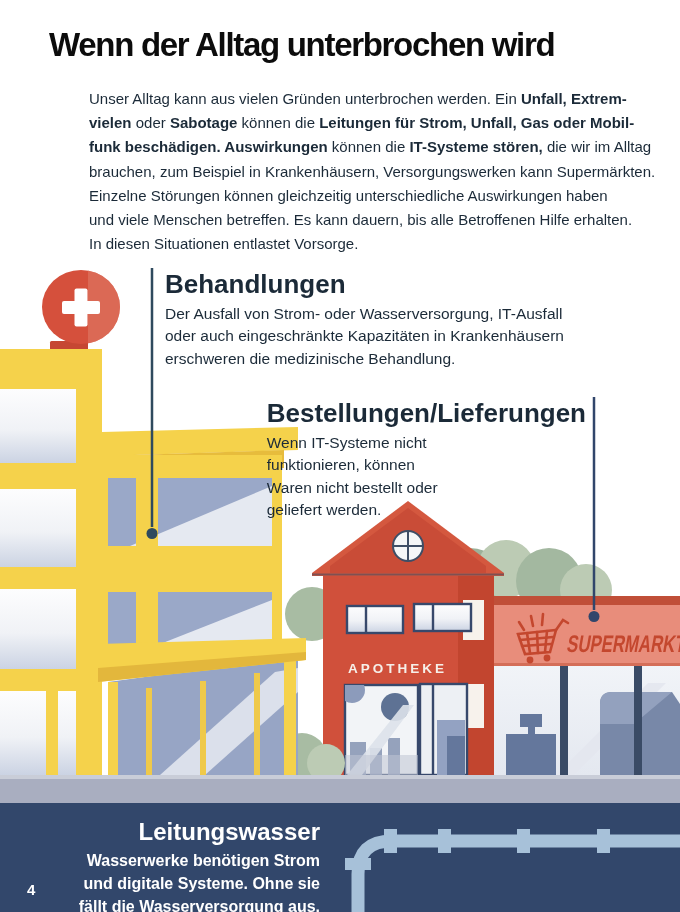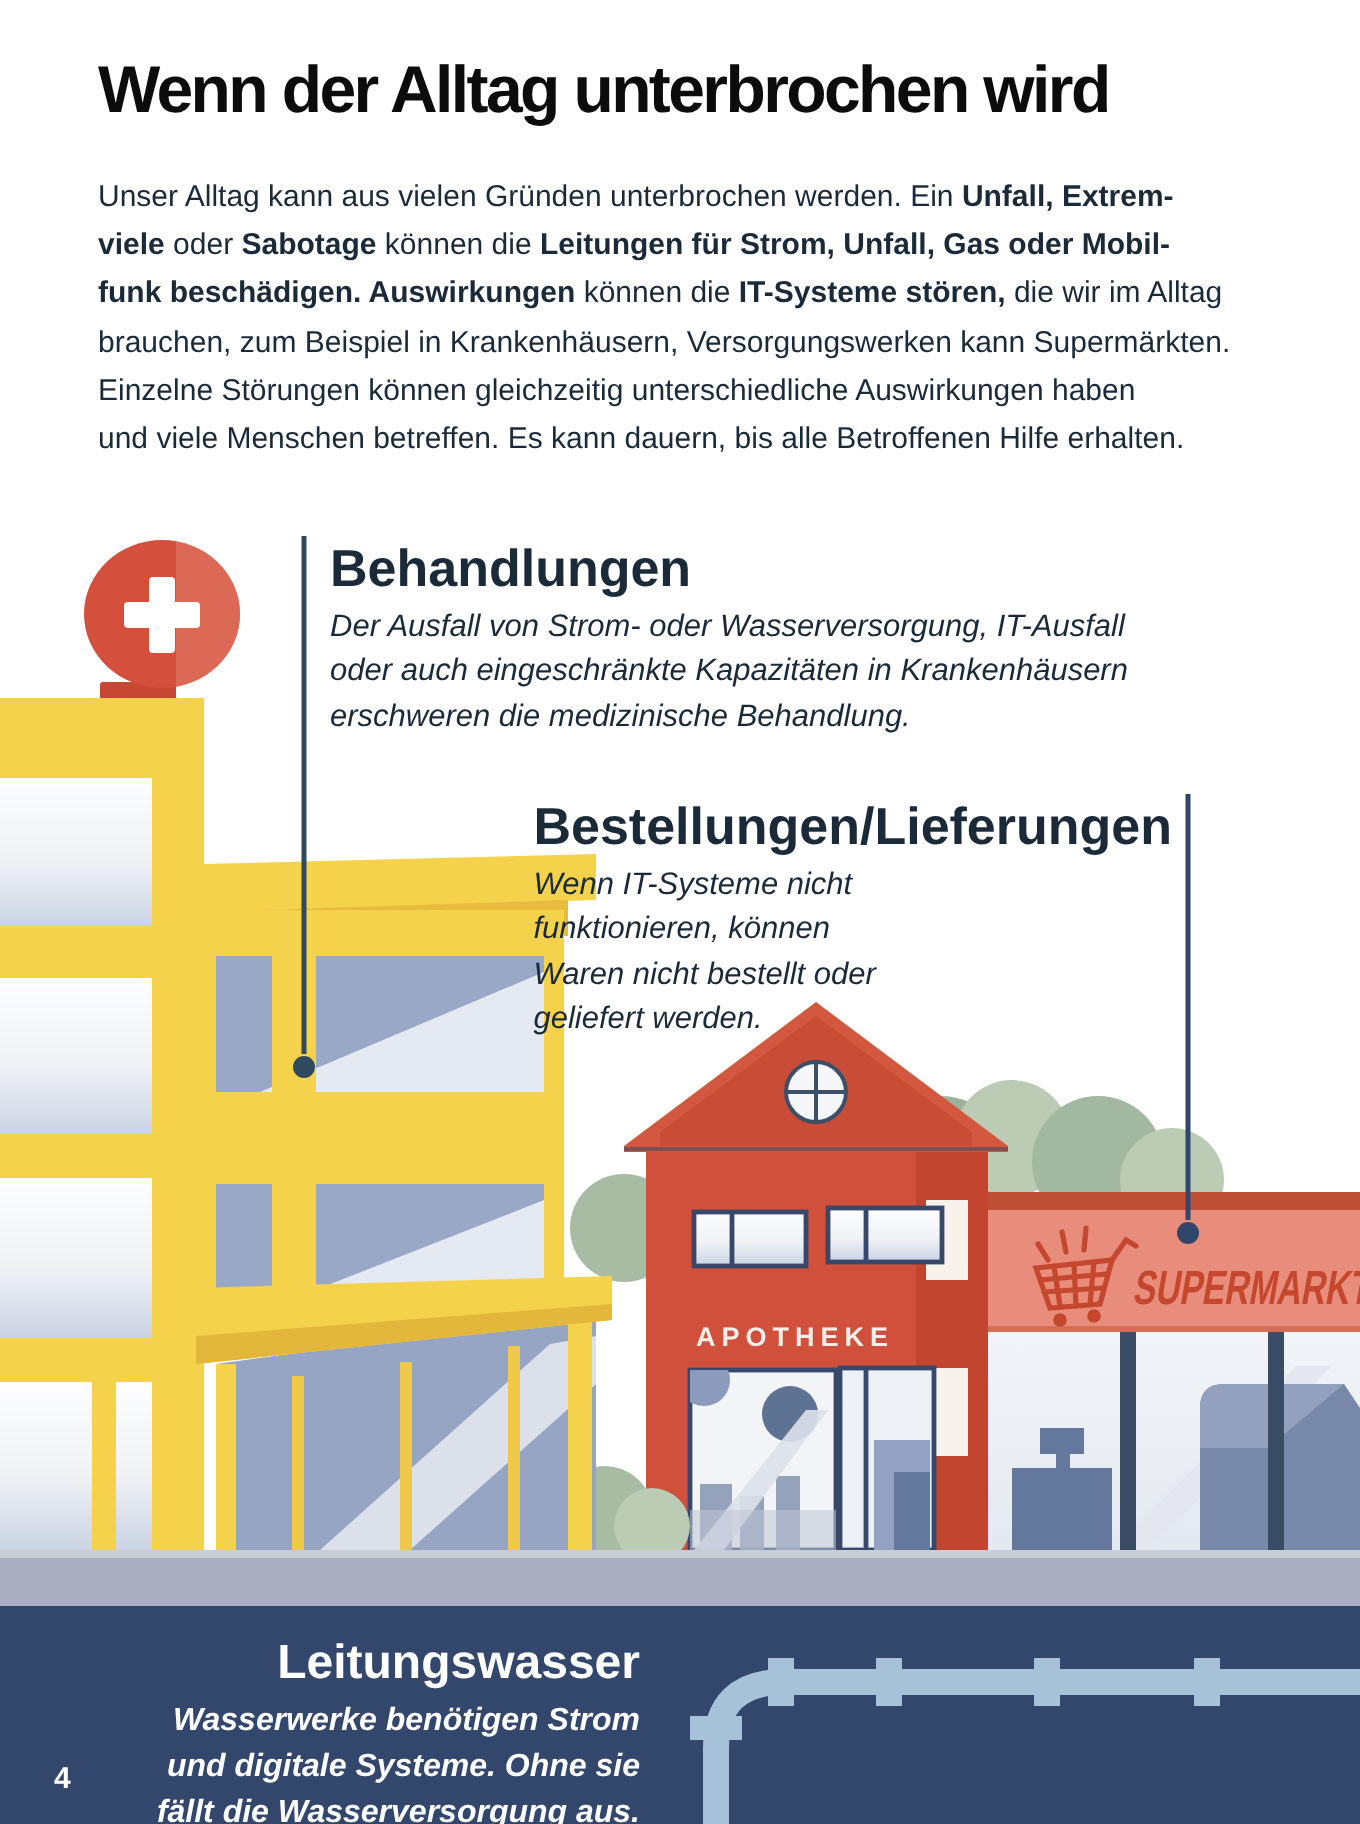--- a/index.html
+++ b/index.html
@@ -9,21 +9,21 @@
   }
   .abs{position:absolute;}
   #title{
     left:49px;top:26px;font-size:33px;line-height:1.15;font-weight:bold;
     letter-spacing:-1.3px;color:var(--title,#0C0C0C);white-space:nowrap;
   }
   #intro{left:49px;top:87px;font-size:15px;line-height:24.2px;}
   .tl{white-space:nowrap;}
   .callout{position:absolute;z-index:3;}
   .callout .co-head{font-size:26px;font-weight:bold;margin:0 0 3px 0;white-space:nowrap;}
-  .callout .co-body{font-size:15.5px;line-height:22.4px;white-space:nowrap;font-style:italic;}
+  .callout .co-body{font-size:15.5px;line-height:22.4px;white-space:nowrap;}
   #co-behandlungen{left:165px;top:269px;}
   #co-bestellungen{right:94px;top:398px;text-align:left;}
   #co-leitungswasser{right:360px;top:818px;text-align:right;color:#ffffff;}
   #co-leitungswasser .co-head{font-size:24px;}
   #co-leitungswasser .co-body{font-size:16px;font-weight:bold;line-height:23.2px;}
   #page-number{left:27px;top:881px;font-size:15px;font-weight:bold;color:#ffffff;z-index:3;}
   #scene{position:absolute;left:0;top:0;width:680px;height:912px;z-index:1;}
 </style>
 </head>
 <body>
@@ -194,27 +194,28 @@
       <circle cx="152" cy="533.5" r="5.5" fill="var(--leader-teal,#2F4A5E)"></circle>
     </g>
     <g>
       <line x1="594" y1="397" x2="594" y2="610" stroke="var(--leader-navy,#31466B)" stroke-width="2.5"></line>
       <circle cx="594" cy="616.5" r="5.5" fill="var(--leader-navy,#31466B)"></circle>
     </g>
   </svg>
 
   <h1 id="title" class="abs" style="margin:0;z-index:2;">Wenn der Alltag unterbrochen wird</h1>
 
-  <div id="intro" class="abs" style="z-index:2;">
+  <div id="intro" class="abs" style="z-index:2;margin-left:40px;">
       <div class="tl">Unser Alltag kann aus vielen Gründen unterbrochen werden. Ein <b>Unfall, Extrem-</b></div>
-      <div class="tl"><b>viele</b> oder <b>Sabotage</b> können die <b>Leitungen für Strom, Unfall, Gas oder Mobil-</b></div>
+      <div class="tl"><b>vielen</b> oder <b>Sabotage</b> können die <b>Leitungen für Strom, Unfall, Gas oder Mobil-</b></div>
       <div class="tl"><b>funk beschädigen. Auswirkungen</b> können die <b>IT-Systeme stören,</b> die wir im Alltag</div>
       <div class="tl">brauchen, zum Beispiel in Krankenhäusern, Versorgungswerken kann Supermärkten.</div>
       <div class="tl">Einzelne Störungen können gleichzeitig unterschiedliche Auswirkungen haben</div>
       <div class="tl">und viele Menschen betreffen. Es kann dauern, bis alle Betroffenen Hilfe erhalten.</div>
+      <div class="tl">In diesen Situationen entlastet Vorsorge.</div>
     </div>
 
   <div id="co-behandlungen" class="callout">
     <div class="co-head">Behandlungen</div>
     <div class="co-body">Der Ausfall von Strom- oder Wasserversorgung, IT-Ausfall<br>oder auch eingeschränkte Kapazitäten in Krankenhäusern<br>erschweren die medizinische Behandlung.</div>
   </div>
 
   <div id="co-bestellungen" class="callout">
     <div class="co-head">Bestellungen/Lieferungen</div>
     <div class="co-body">Wenn IT-Systeme nicht<br>funktionieren, können<br>Waren nicht bestellt oder<br>geliefert werden.</div>

